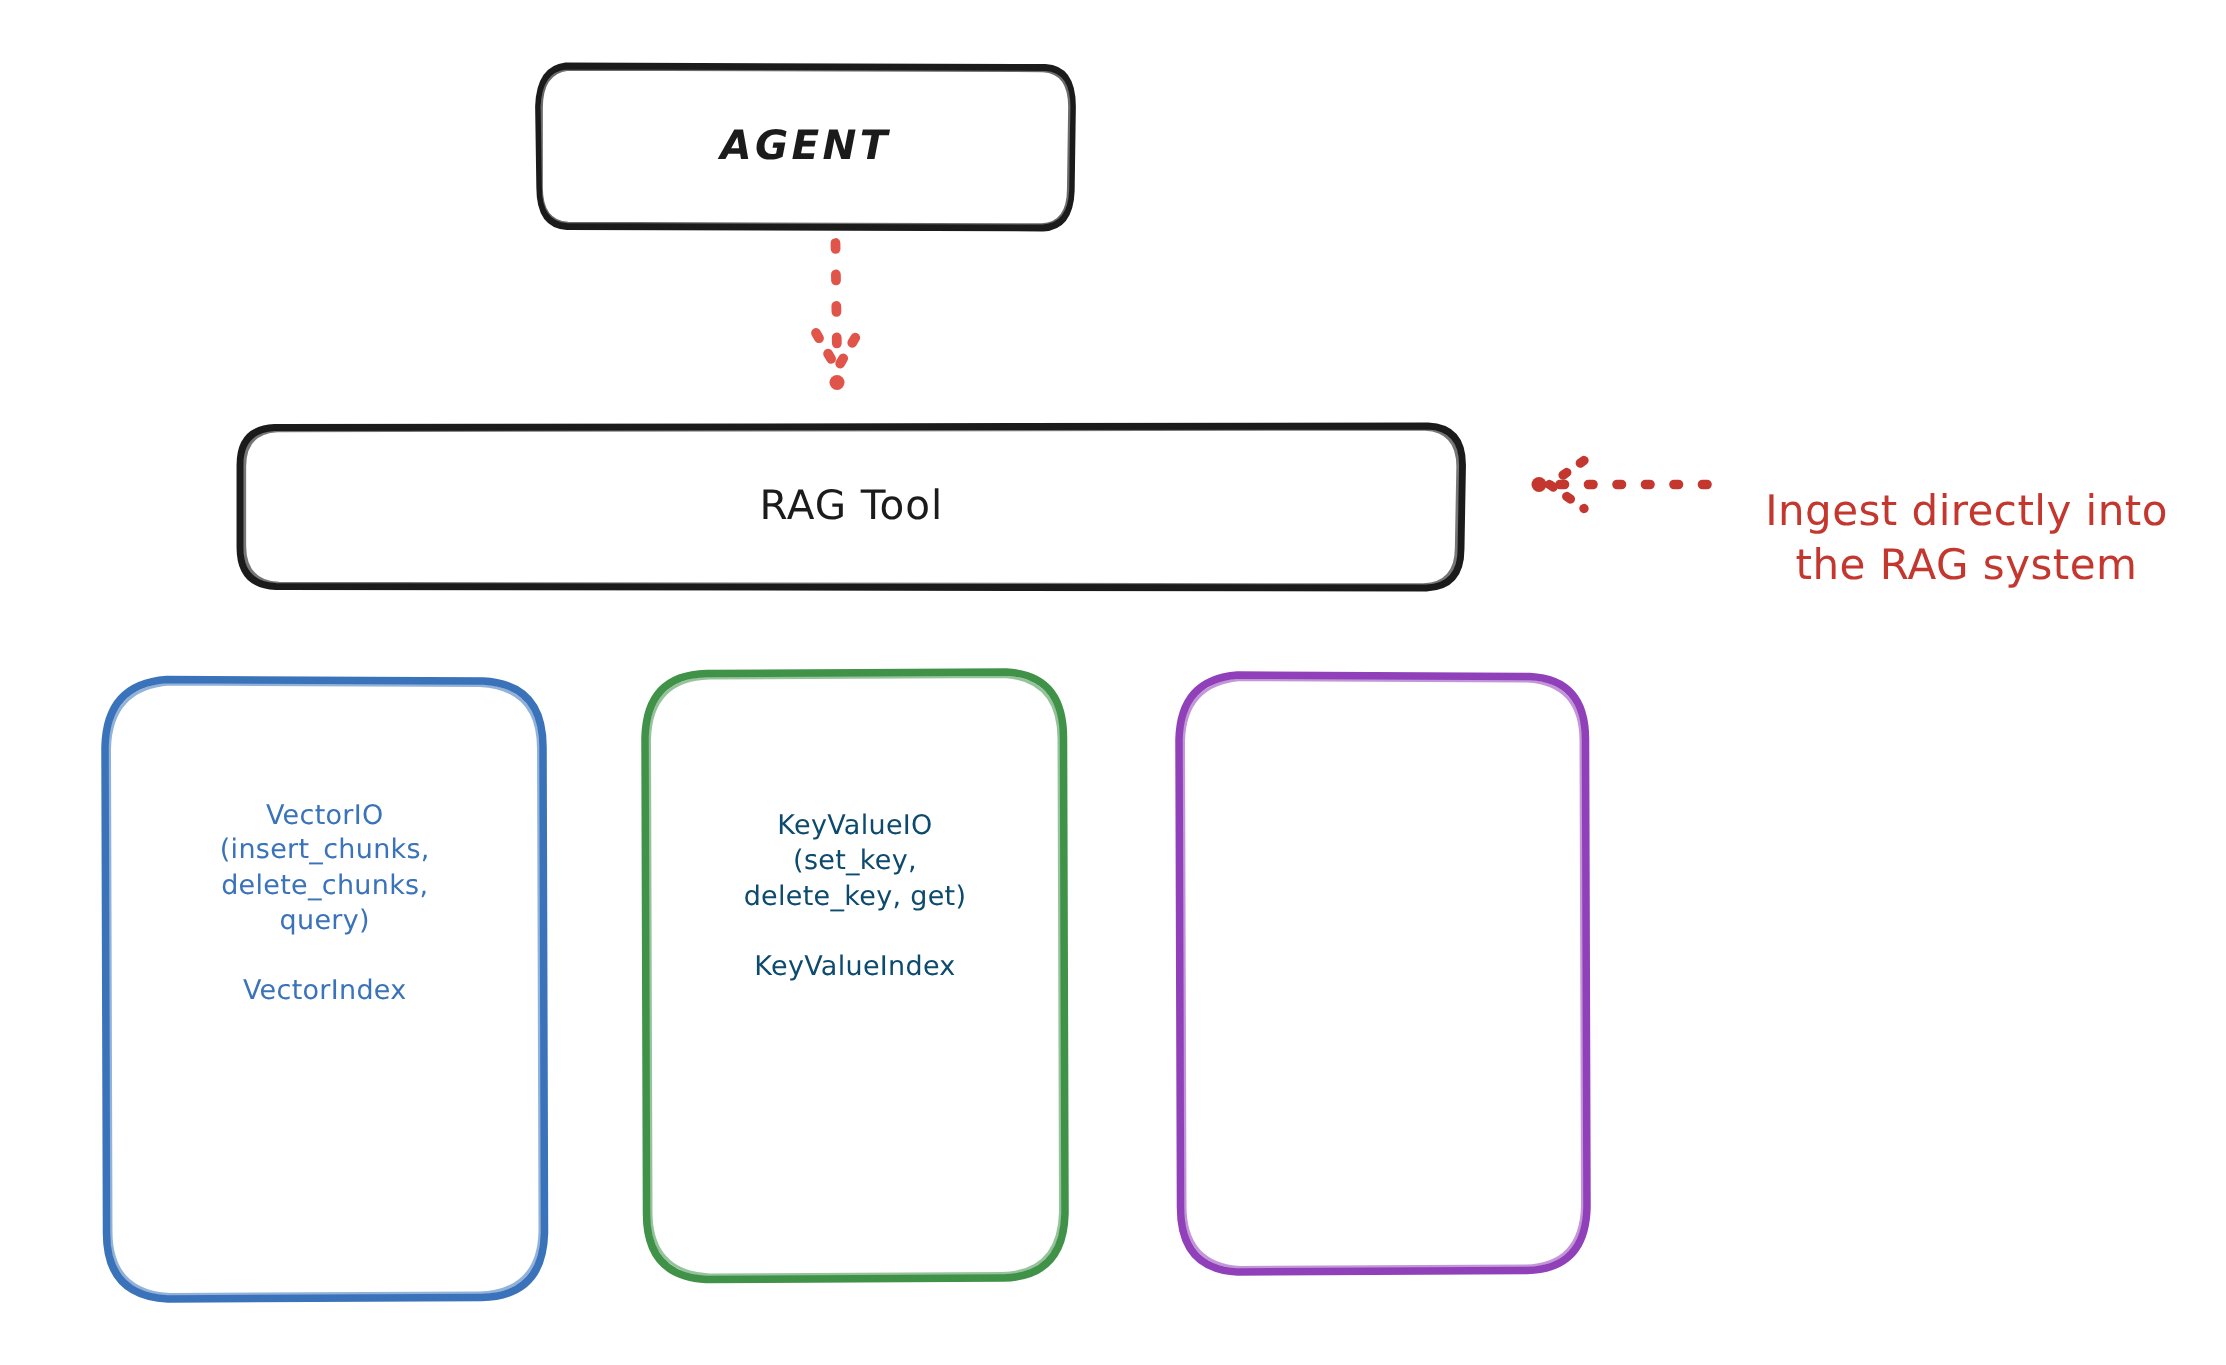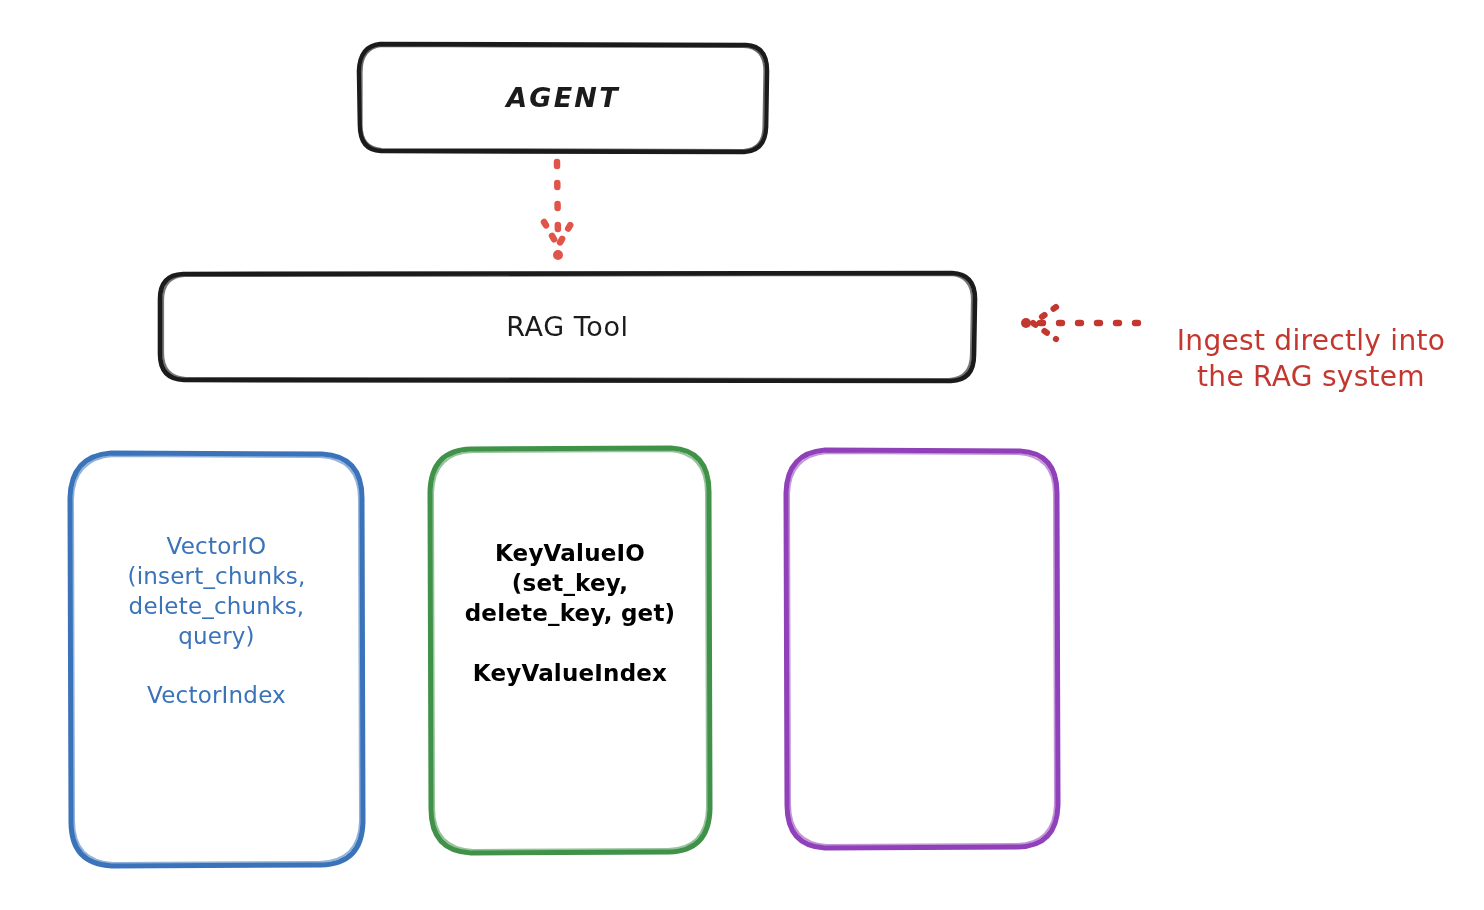--- a/index.html
+++ b/index.html
@@ -28,53 +28,53 @@
   }
   .node-label {
     white-space: pre-line;
     line-height: 1.28;
   }
 
   
   #agent-box {
     left: 357px;
     top: 42px;
-    width: 412px;
+    width: 360px;
     height: 112px;
   }
   #agent-box .node-label {
     font-family: "DejaVu Sans", sans-serif;
     font-style: italic;
     font-weight: 700;
     font-size: 27px;
     letter-spacing: 2.2px;
     color: #1b1b1b;
   }
 
   
   #rag-tool-box {
     left: 157px;
-    top: 271px;
+    top: 282px;
     width: 821px;
     height: 112px;
   }
   #rag-tool-box .node-label {
     font-family: "DejaVu Sans", sans-serif;
     font-size: 27px;
     letter-spacing: 0.6px;
     color: #1b1b1b;
   }
 
   
   .provider {
     align-items: flex-start;
     justify-content: center;
   }
   .provider .node-label {
-    font-size: 23px;
+    font-size: 18px;
     line-height: 1.30;
     letter-spacing: 0.2px;
     font-family: "DejaVu Sans", sans-serif;
   }
   #vector-io-box {
     left: 67px;
     top: 450px;
     width: 299px;
     height: 419px;
   }
@@ -82,23 +82,22 @@
     color: #3a73ba;
     padding-top: 82px;
   }
   #key-value-io-box {
     left: 427px;
     top: 445px;
     width: 286px;
     height: 411px;
   }
   #key-value-io-box .node-label {
-    color: #000000;
+    color: #0c4a6e;
     padding-top: 94px;
-    font-weight: bold;
   }
   #relational-io-box {
     left: 783px;
     top: 447px;
     width: 278px;
     height: 404px;
   }
   #relational-io-box .node-label {
     color: #9040b8;
     padding-top: 94px;

